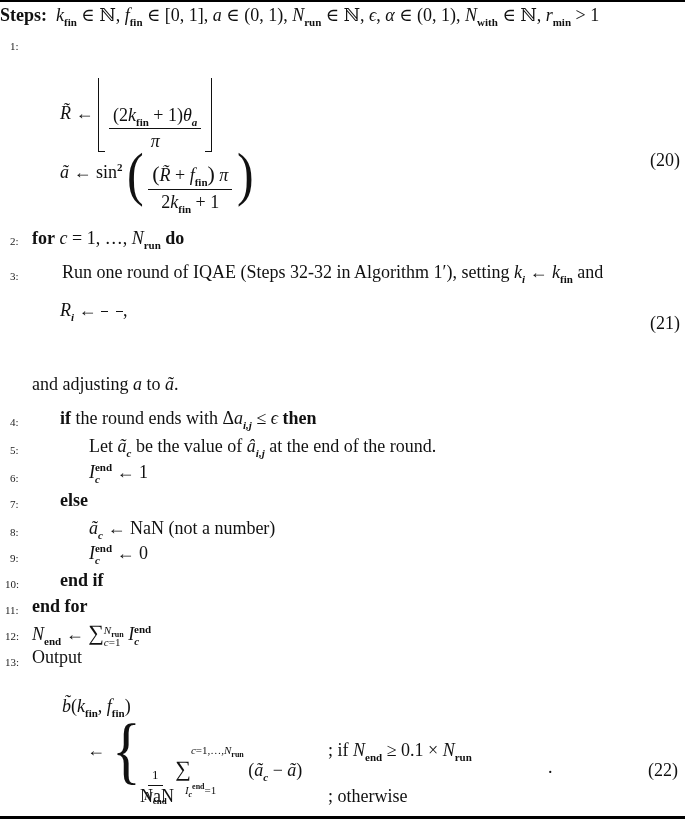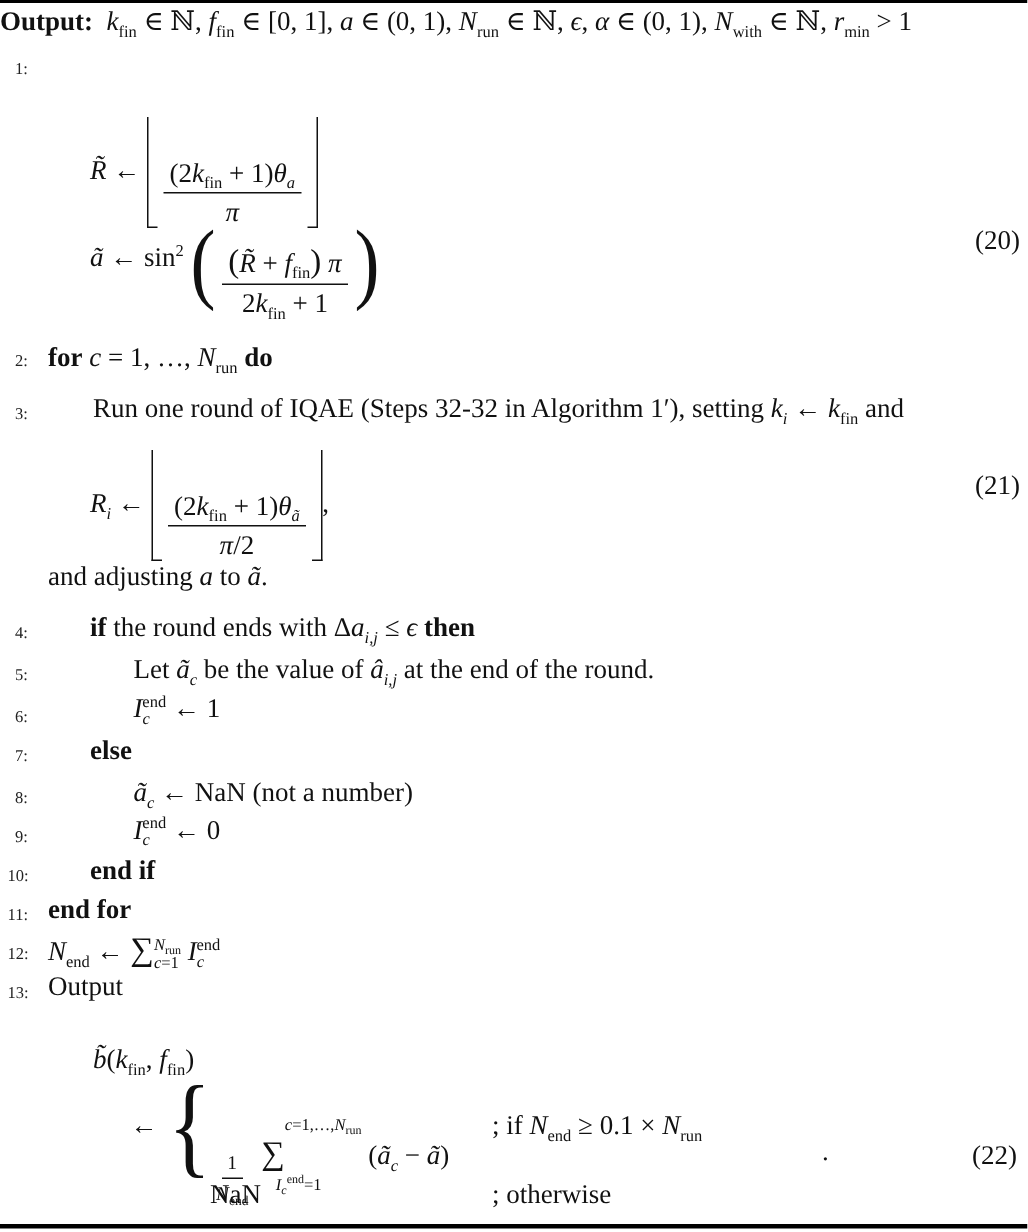--- a/index.html
+++ b/index.html
@@ -4,39 +4,39 @@
 <style>
   html, body { margin:0; padding:0; background:#ffffff; }
   body { width:685px; height:821px; position:relative; overflow:hidden;
          font-family:"Liberation Serif","DejaVu Serif",serif; color:#111; }
   .rule-top { position:absolute; left:0; top:0; width:685px; height:2px; background:#000; }
   .rule-bottom { position:absolute; left:0; top:816px; width:685px; height:3px; background:#000; }
   .abs { position:absolute; white-space:nowrap; }
   .ln { font-size:11px; color:#222; }
   .txt { font-size:18px; }
   .b { font-weight:bold; }
-  sub, sup { font-size:11px; line-height:0; }
+  sub, sup { font-size:11px; line-height:0;font-weight:bold; }
   .frac { display:inline-flex; flex-direction:column; align-items:center; vertical-align:middle;margin-top:27px; }
   .frac .num { padding:0 4px 2px 4px; border-bottom:1.3px solid #111; }
   .frac .den { padding:2px 4px 0 4px; }
   .floor { display:inline-flex; align-items:stretch; vertical-align:middle; }
   .floor .lb { width:6px; border-left:1.5px solid #111; border-bottom:1.5px solid #111; margin-right:4px; }
   .floor .rb { width:6px; border-right:1.5px solid #111; border-bottom:1.5px solid #111; margin-left:4px; }
   .eqno { font-size:18px; }
   .paren { font-size:50px; font-weight:200; line-height:1; vertical-align:middle; transform:scaleY(1.2); display:inline-block; }
   .brace { font-size:60px; line-height:1; font-weight:200; display:inline-block; transform:scaleY(1.25); }
   .small { font-size:13px; }
 </style>
 </head>
 <body>
 
 <div class="rule-top"></div>
 
 <div class="abs txt" style="left:0;top:4px;">
-  <span class="b">Output:</span>
+  <span class="b">Steps:</span>
   <span>&nbsp;<i>k</i><sub>fin</sub> ∈ ℕ, <i>f</i><sub>fin</sub> ∈ [0, 1], <i>a</i> ∈ (0, 1), <i>N</i><sub>run</sub> ∈ ℕ, <i>ϵ</i>, <i>α</i> ∈ (0, 1), <i>N</i><sub>with</sub> ∈ ℕ, <i>r</i><sub>min</sub> &gt; 1</span>
 </div>
 
 <div class="abs ln" style="left:10px;top:40px;">1:</div>
 
 <div class="abs txt" style="left:60px;top:78px;">
   <i>R̃</i> ← 
   <span class="floor">
     <span class="lb"></span>
     <span class="frac">
@@ -67,24 +67,20 @@
 
 <div class="abs ln" style="left:10px;top:270px;">3:</div>
 <div class="abs txt" style="left:62px;top:262px;">
   <span>Run one round of IQAE (Steps 32-32 in Algorithm 1′), setting </span><i>k</i><sub><i>i</i></sub> ← <i>k</i><sub>fin</sub><span> and</span>
 </div>
 
 <div class="abs txt" style="left:60px;top:300px;">
   <i>R</i><sub><i>i</i></sub> ← 
   <span class="floor">
     <span class="lb"></span>
-    <span class="frac">
-        <span class="num">(2<i>k</i><sub>fin</sub> + 1)<i>θ</i><sub><i>ã</i></sub></span>
-        <span class="den"><i>π</i>/2</span>
-      </span>
     <span class="rb"></span>
   </span>,
 </div>
 <div class="abs eqno" style="left:650px;top:313px;">(21)</div>
 
 <div class="abs txt" style="left:32px;top:374px;">
   <span>and adjusting </span><i>a</i><span> to </span><i>ã</i>.
 </div>
 
 <div class="abs ln" style="left:10px;top:416px;">4:</div>

